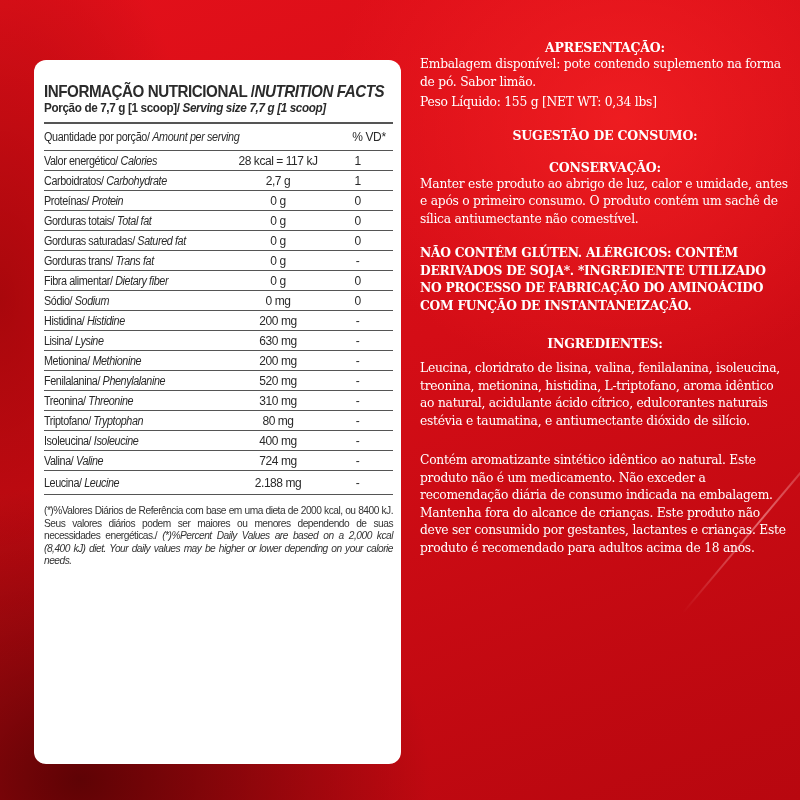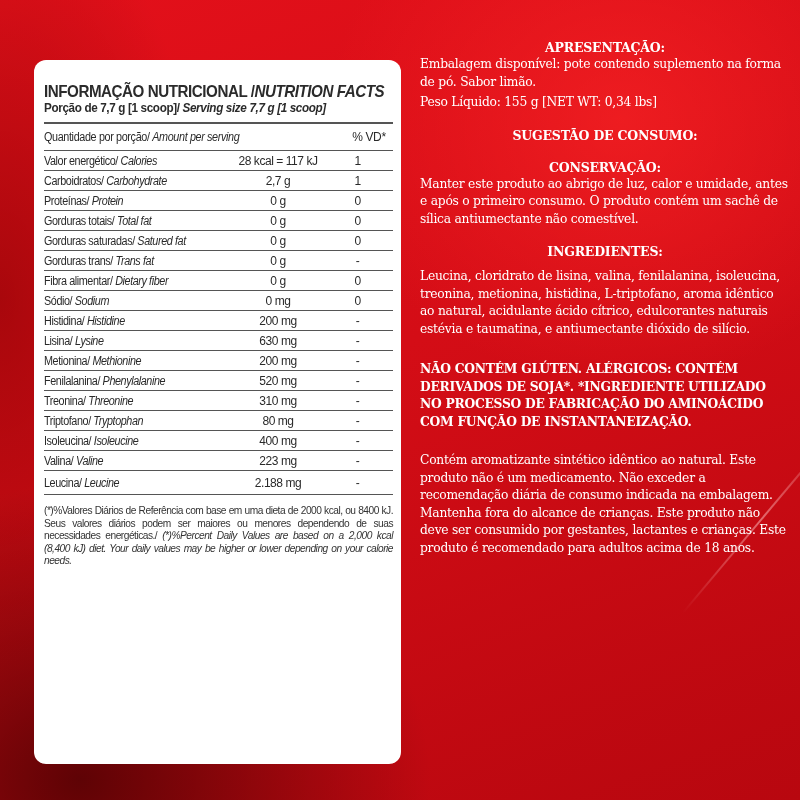--- a/index.html
+++ b/index.html
@@ -165,21 +165,21 @@
           <td class="qty">80 mg</td>
           <td class="vd">-</td>
         </tr>
         <tr>
           <td class="name"><span class="inner"><span>Isoleucina/ </span><i>Isoleucine</i></span></td>
           <td class="qty">400 mg</td>
           <td class="vd">-</td>
         </tr>
         <tr>
           <td class="name"><span class="inner"><span>Valina/ </span><i>Valine</i></span></td>
-          <td class="qty">223 mg</td>
+          <td class="qty">724 mg</td>
           <td class="vd">-</td>
         </tr>
         <tr class="last pad">
           <td class="name"><span class="inner"><span>Leucina/ </span><i>Leucine</i></span></td>
           <td class="qty">2.188 mg</td>
           <td class="vd">-</td>
         </tr>
       </tbody>
   </table>
 
@@ -194,23 +194,23 @@
     <p>Embalagem disponível: pote contendo suplemento na forma de pó. Sabor limão.</p>
     <p class="gap">Peso Líquido: 155 g [NET WT: 0,34 lbs]</p>
   </div>
   <div class="sec">
     <h3>SUGESTÃO DE CONSUMO:</h3>
   </div>
   <div class="sec">
     <h3>CONSERVAÇÃO:</h3>
     <p>Manter este produto ao abrigo de luz, calor e umidade, antes e após o primeiro consumo. O produto contém um sachê de sílica antiumectante não comestível.</p>
   </div>
+  <div class="sec allergen" style="margin-bottom:22px">
+    <p>NÃO CONTÉM GLÚTEN. ALÉRGICOS: CONTÉM DERIVADOS DE SOJA*. *INGREDIENTE UTILIZADO NO PROCESSO DE FABRICAÇÃO DO AMINOÁCIDO COM FUNÇÃO DE INSTANTANEIZAÇÃO.</p>
+  </div>
   <div class="sec s-ingr" style="margin-bottom:22px">
     <h3>INGREDIENTES:</h3>
     <p>Leucina, cloridrato de lisina, valina, fenilalanina, isoleucina, treonina, metionina, histidina, L-triptofano, aroma idêntico ao natural, acidulante ácido cítrico, edulcorantes naturais estévia e taumatina, e antiumectante dióxido de silício.</p>
   </div>
-  <div class="sec allergen" style="margin-bottom:22px">
-    <p>NÃO CONTÉM GLÚTEN. ALÉRGICOS: CONTÉM DERIVADOS DE SOJA*. *INGREDIENTE UTILIZADO NO PROCESSO DE FABRICAÇÃO DO AMINOÁCIDO COM FUNÇÃO DE INSTANTANEIZAÇÃO.</p>
-  </div>
   <div class="sec">
     <p>Contém aromatizante sintético idêntico ao natural. Este produto não é um medicamento. Não exceder a recomendação diária de consumo indicada na embalagem. Mantenha fora do alcance de crianças. Este produto não deve ser consumido por gestantes, lactantes e crianças. Este produto é recomendado para adultos acima de 18 anos.</p>
   </div>
 </div>
 
 </body></html>

